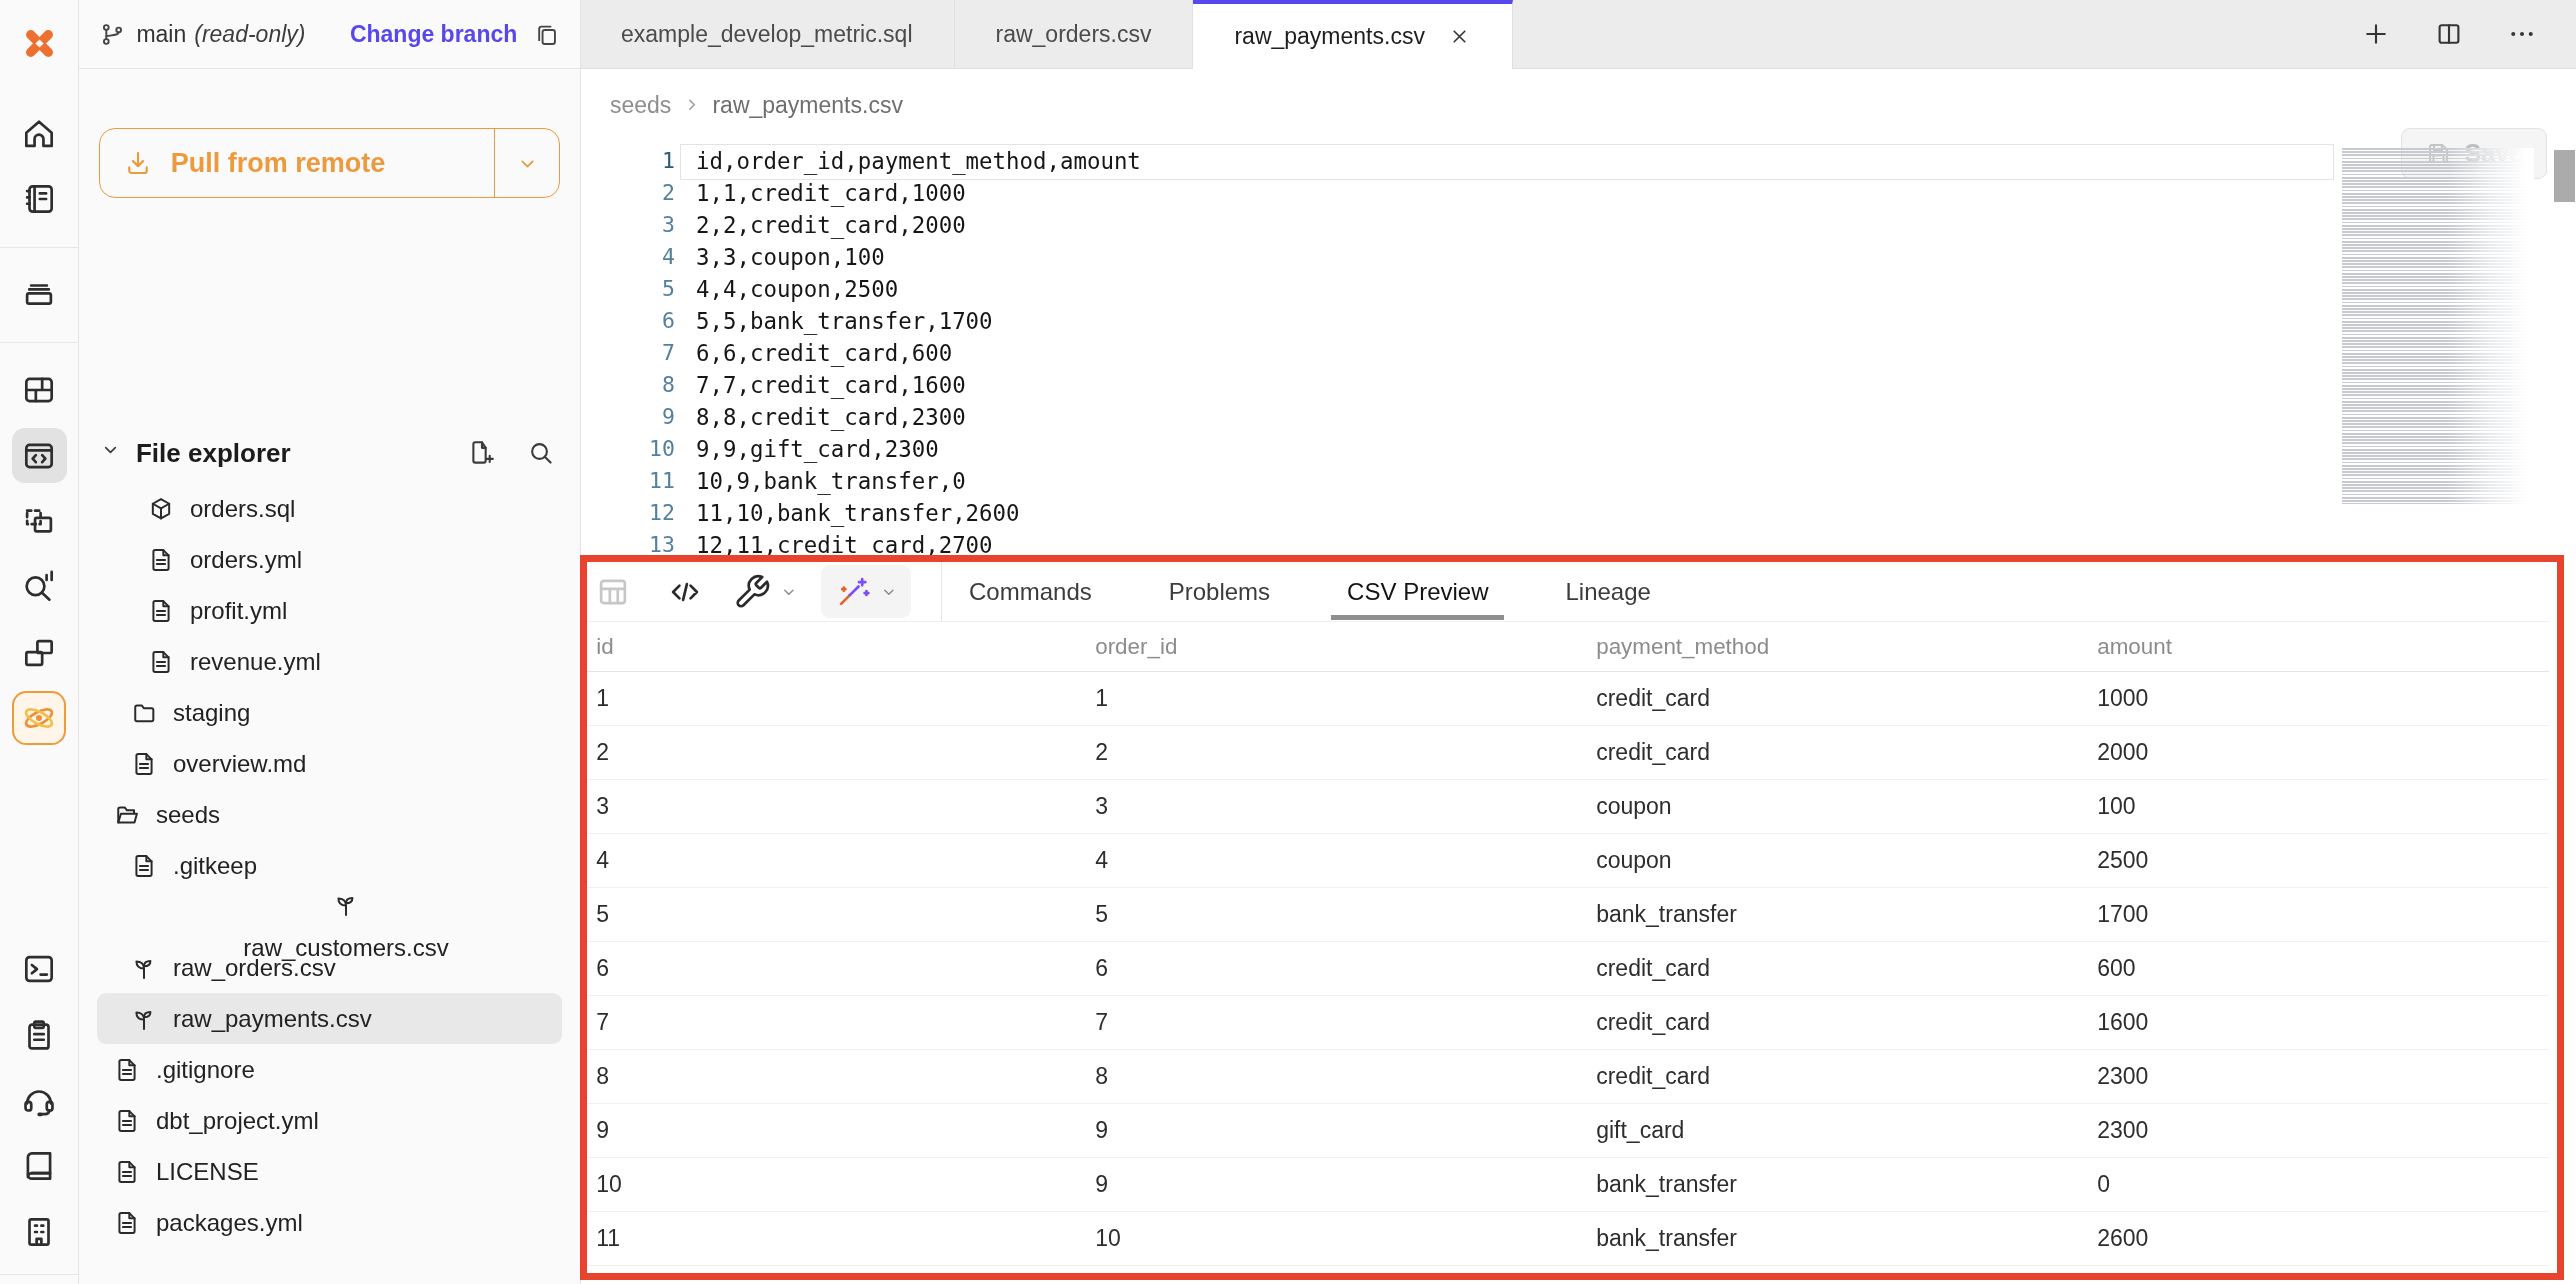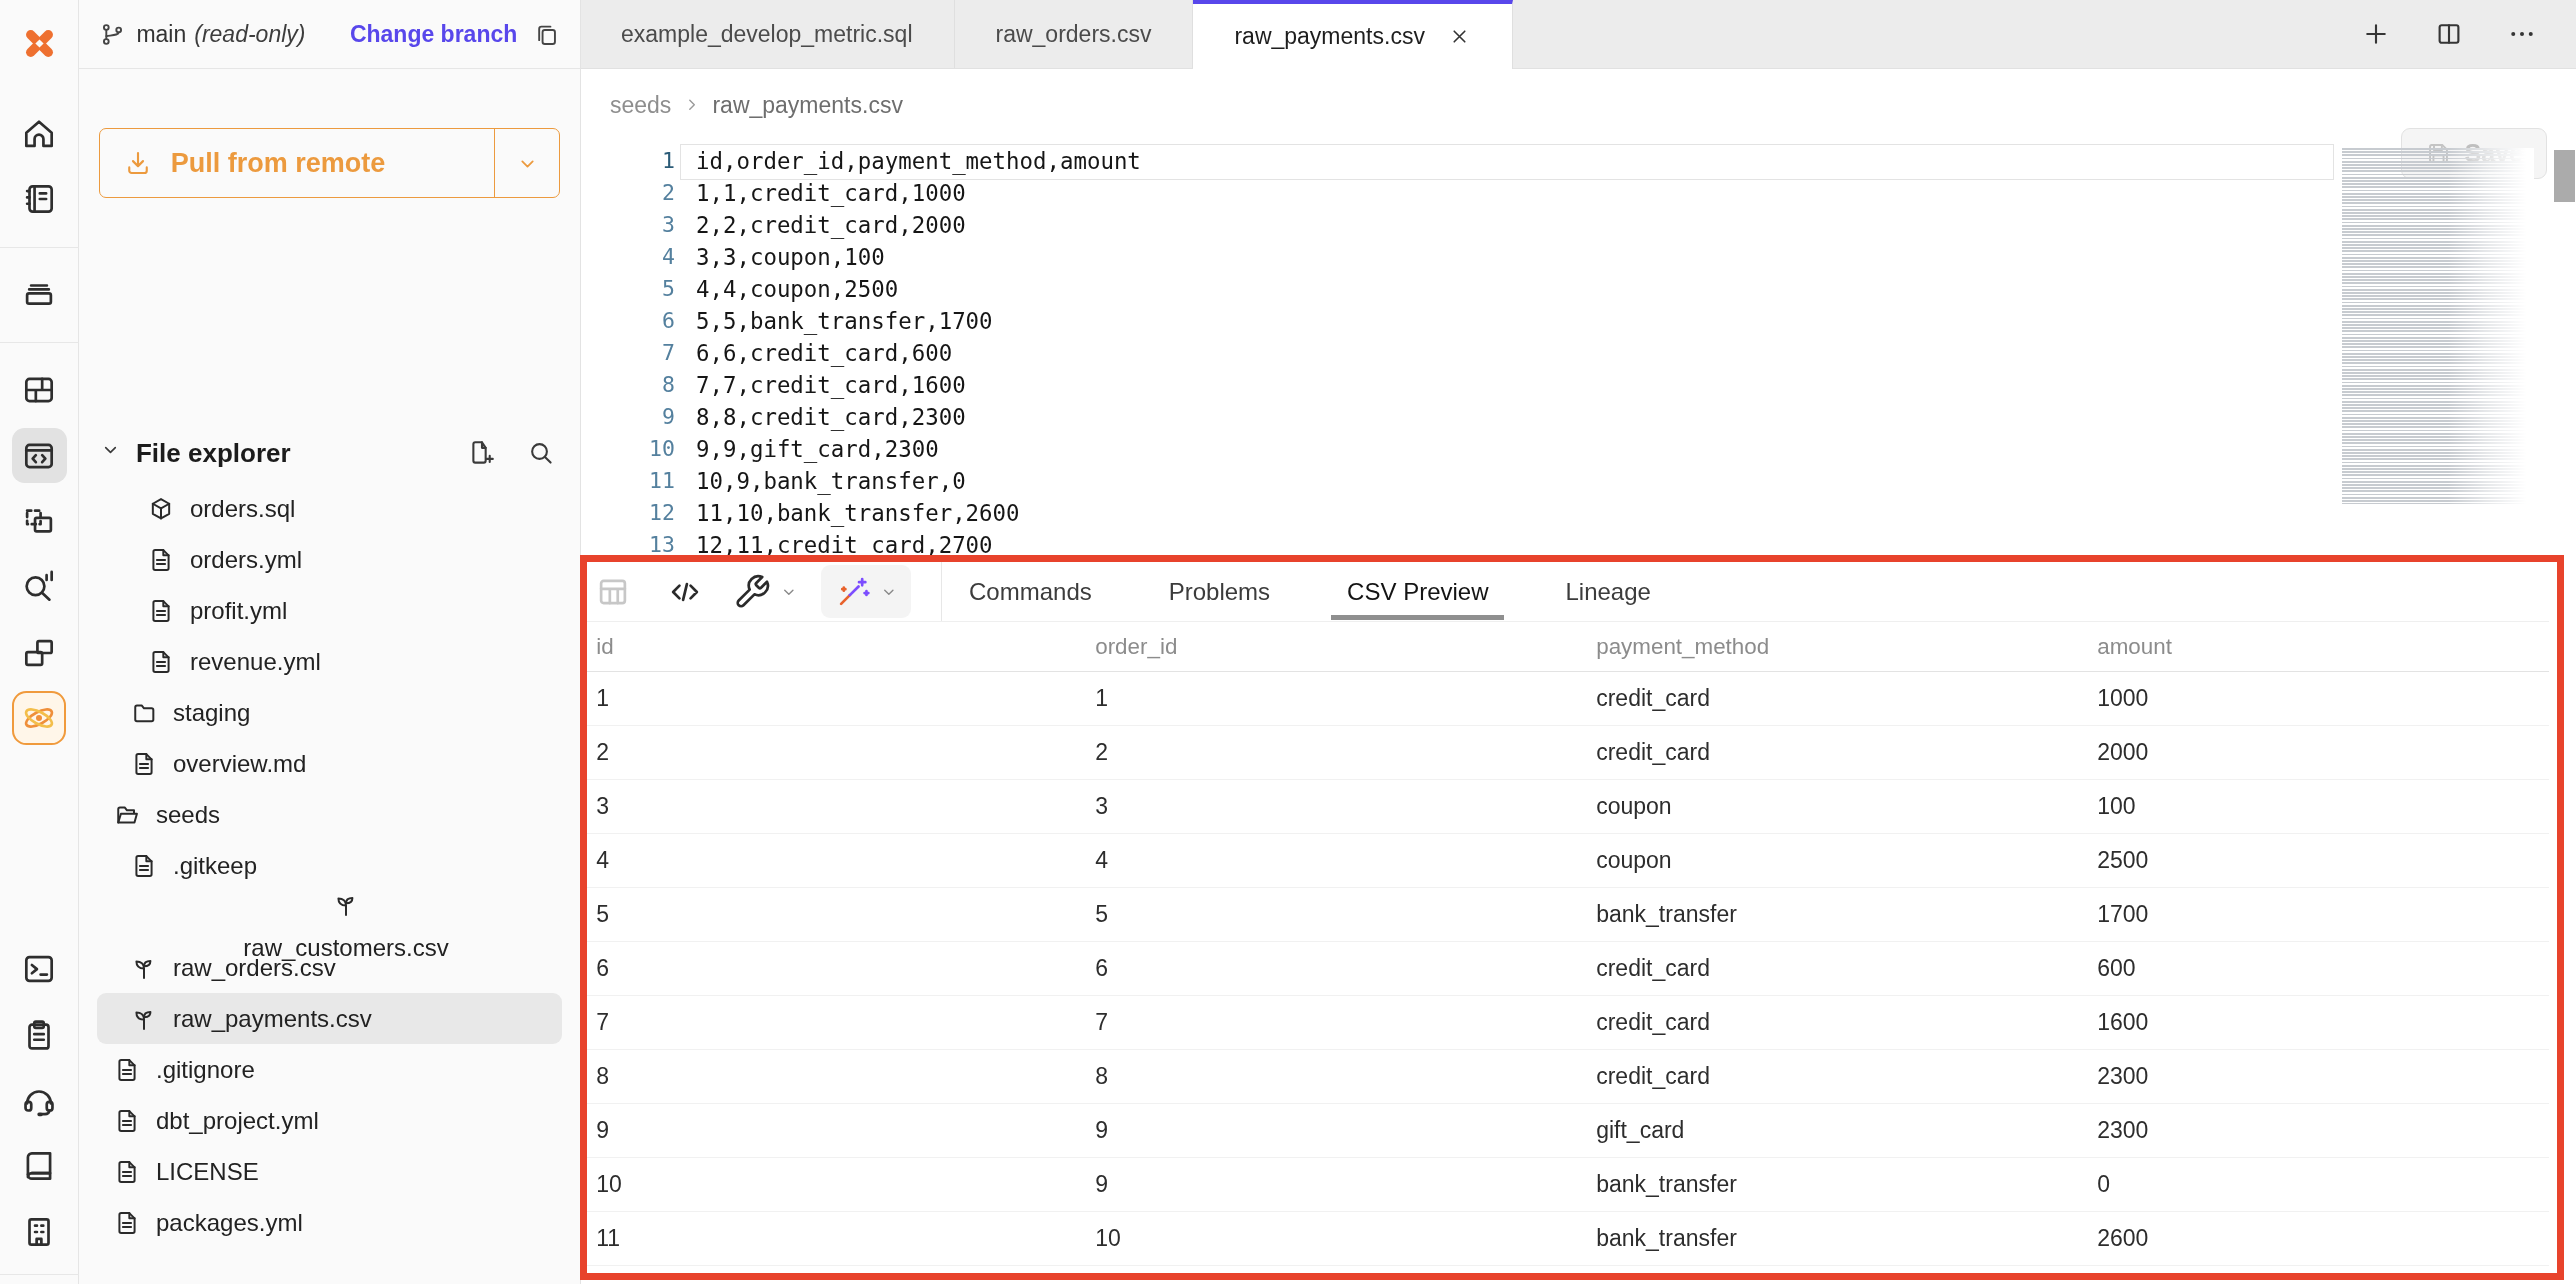--- a/index.html
+++ b/index.html
@@ -29,21 +29,21 @@
                padding:0 19.7px; box-sizing:border-box; }
   .sb-header .ic { width:27px; height:27px; color:#454545; flex:none; }
   .branch-name { font-size:23px; color:#333; margin-left:10.7px; }
   .branch-mode { font-size:23px; font-style:italic; color:#3D3D3D; margin-left:8px; }
   .change-branch { margin-left:auto; color:#5847EB; font-size:23px; font-weight:600; cursor:pointer; }
   .copy-btn { margin-left:16px; color:#4A4A4A; display:flex; cursor:pointer; }
 
   .vc { padding:27px 19.7px 0; }
   .section-head { display:flex; align-items:center; gap:14.3px; font-size:26px; font-weight:700; color:#1C1C1C; }
   .section-head .ic { width:23px; height:23px; color:#3A3A3A; }
-  .pull { margin-top:32px; height:70px; border:1.8px solid #EC9A3E; border-radius:7px; display:flex;
+  .pull { margin-top:32px; height:70px; border:1.8px solid #EC9A3E; border-radius:16px; display:flex;
           align-items:stretch; color:#EC9A3E; box-sizing:border-box; cursor:pointer; }
   .pull-main { flex:1; display:flex; align-items:center; gap:18px; padding:0 23px;
                font-size:27px; font-weight:700; }
   .pull-main .ic { width:30px; height:30px; }
   .pull-chev { width:64px; border-left:1.8px solid #EC9A3E; display:flex; align-items:center; justify-content:center; }
   .pull-chev .ic { width:25px; height:25px; }
 
   .fe { margin-top:240px; }
   .fe-head { display:flex; align-items:flex-start; gap:14.3px; padding:0 25px 0 19.7px;
              font-size:26px; font-weight:700; color:#1C1C1C; }

